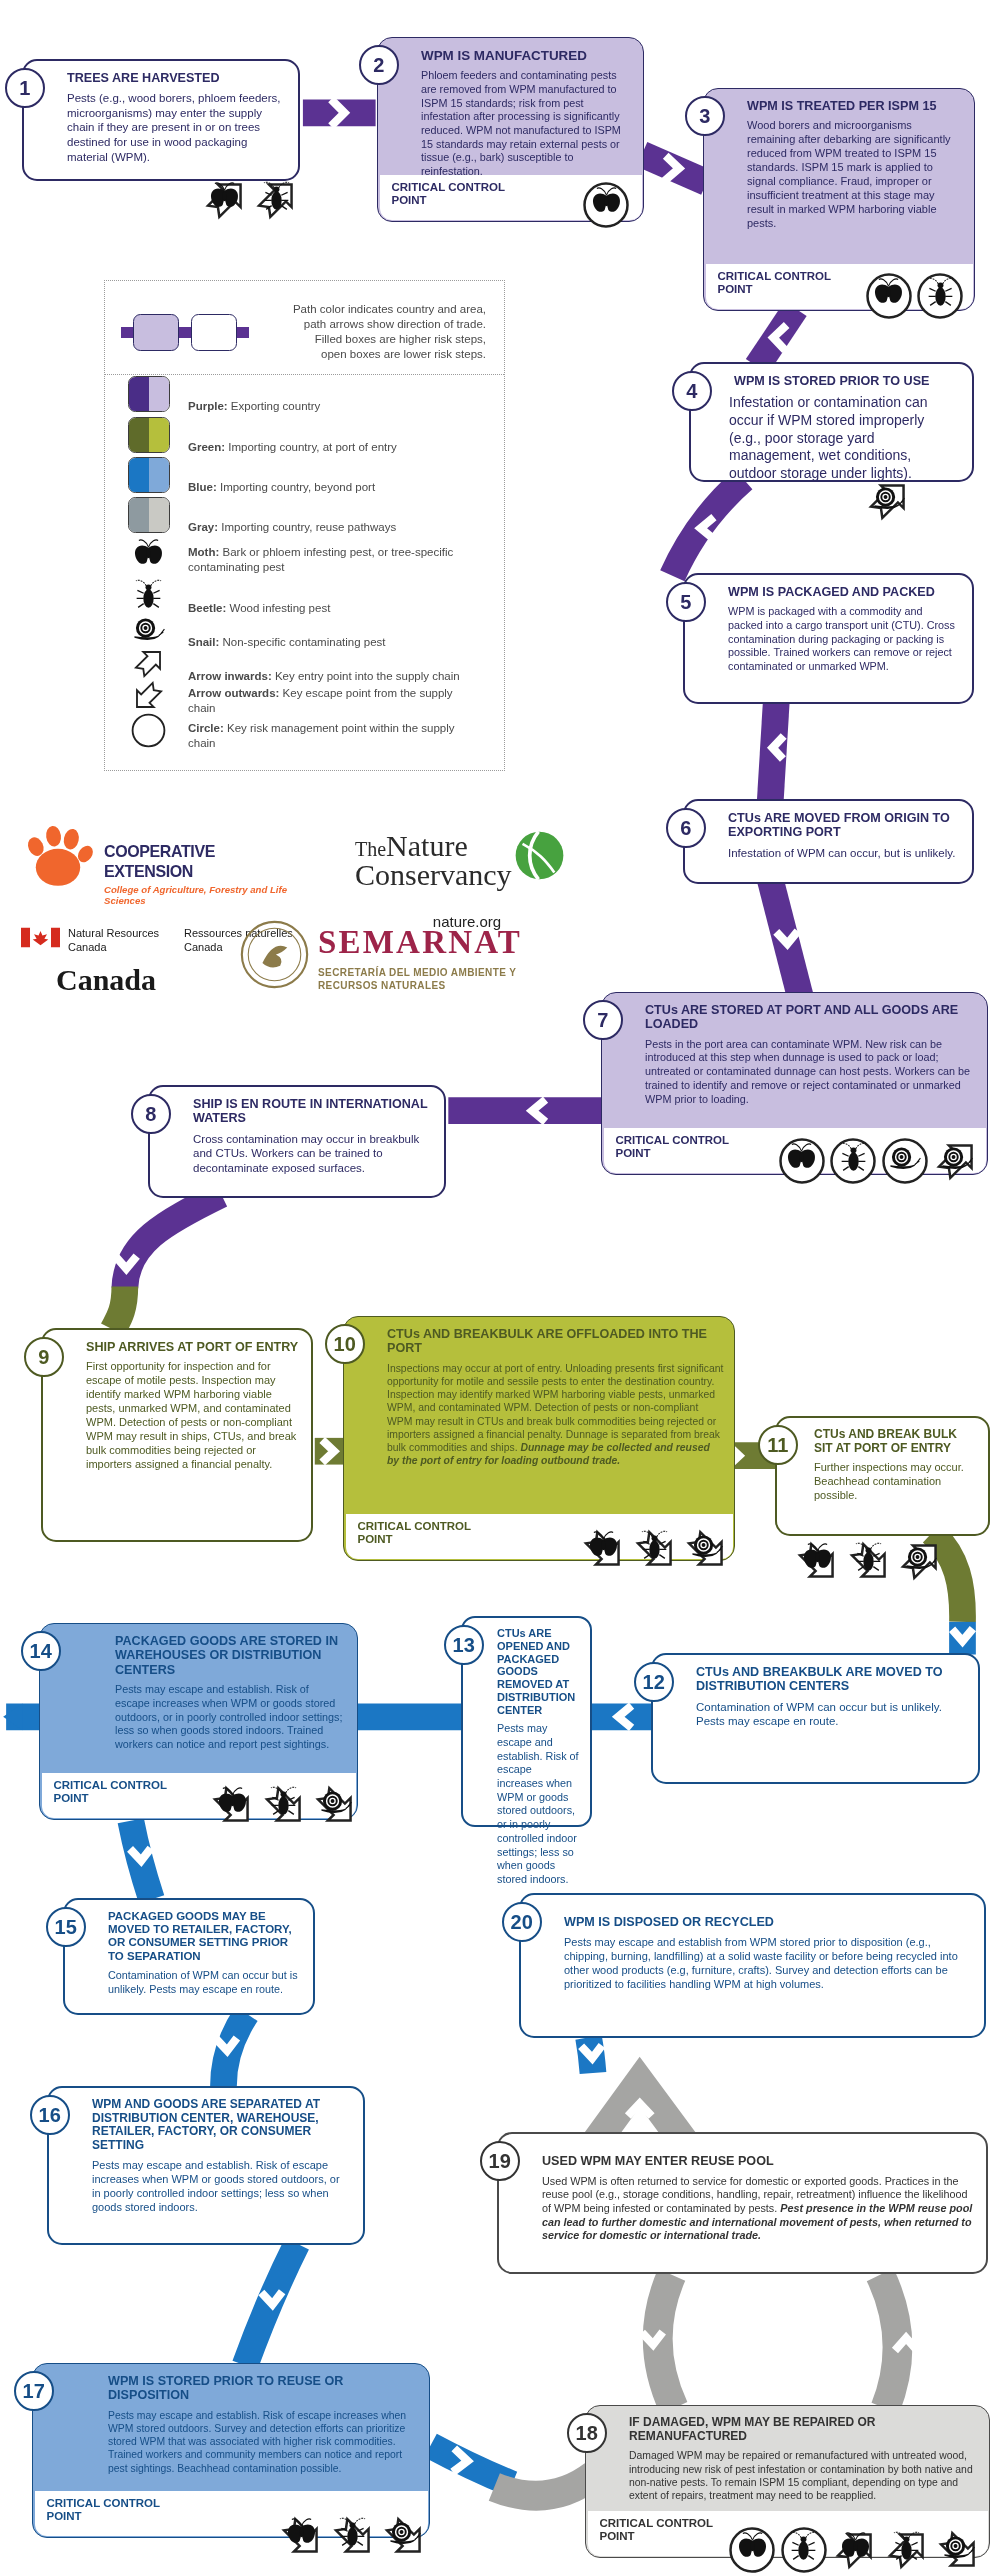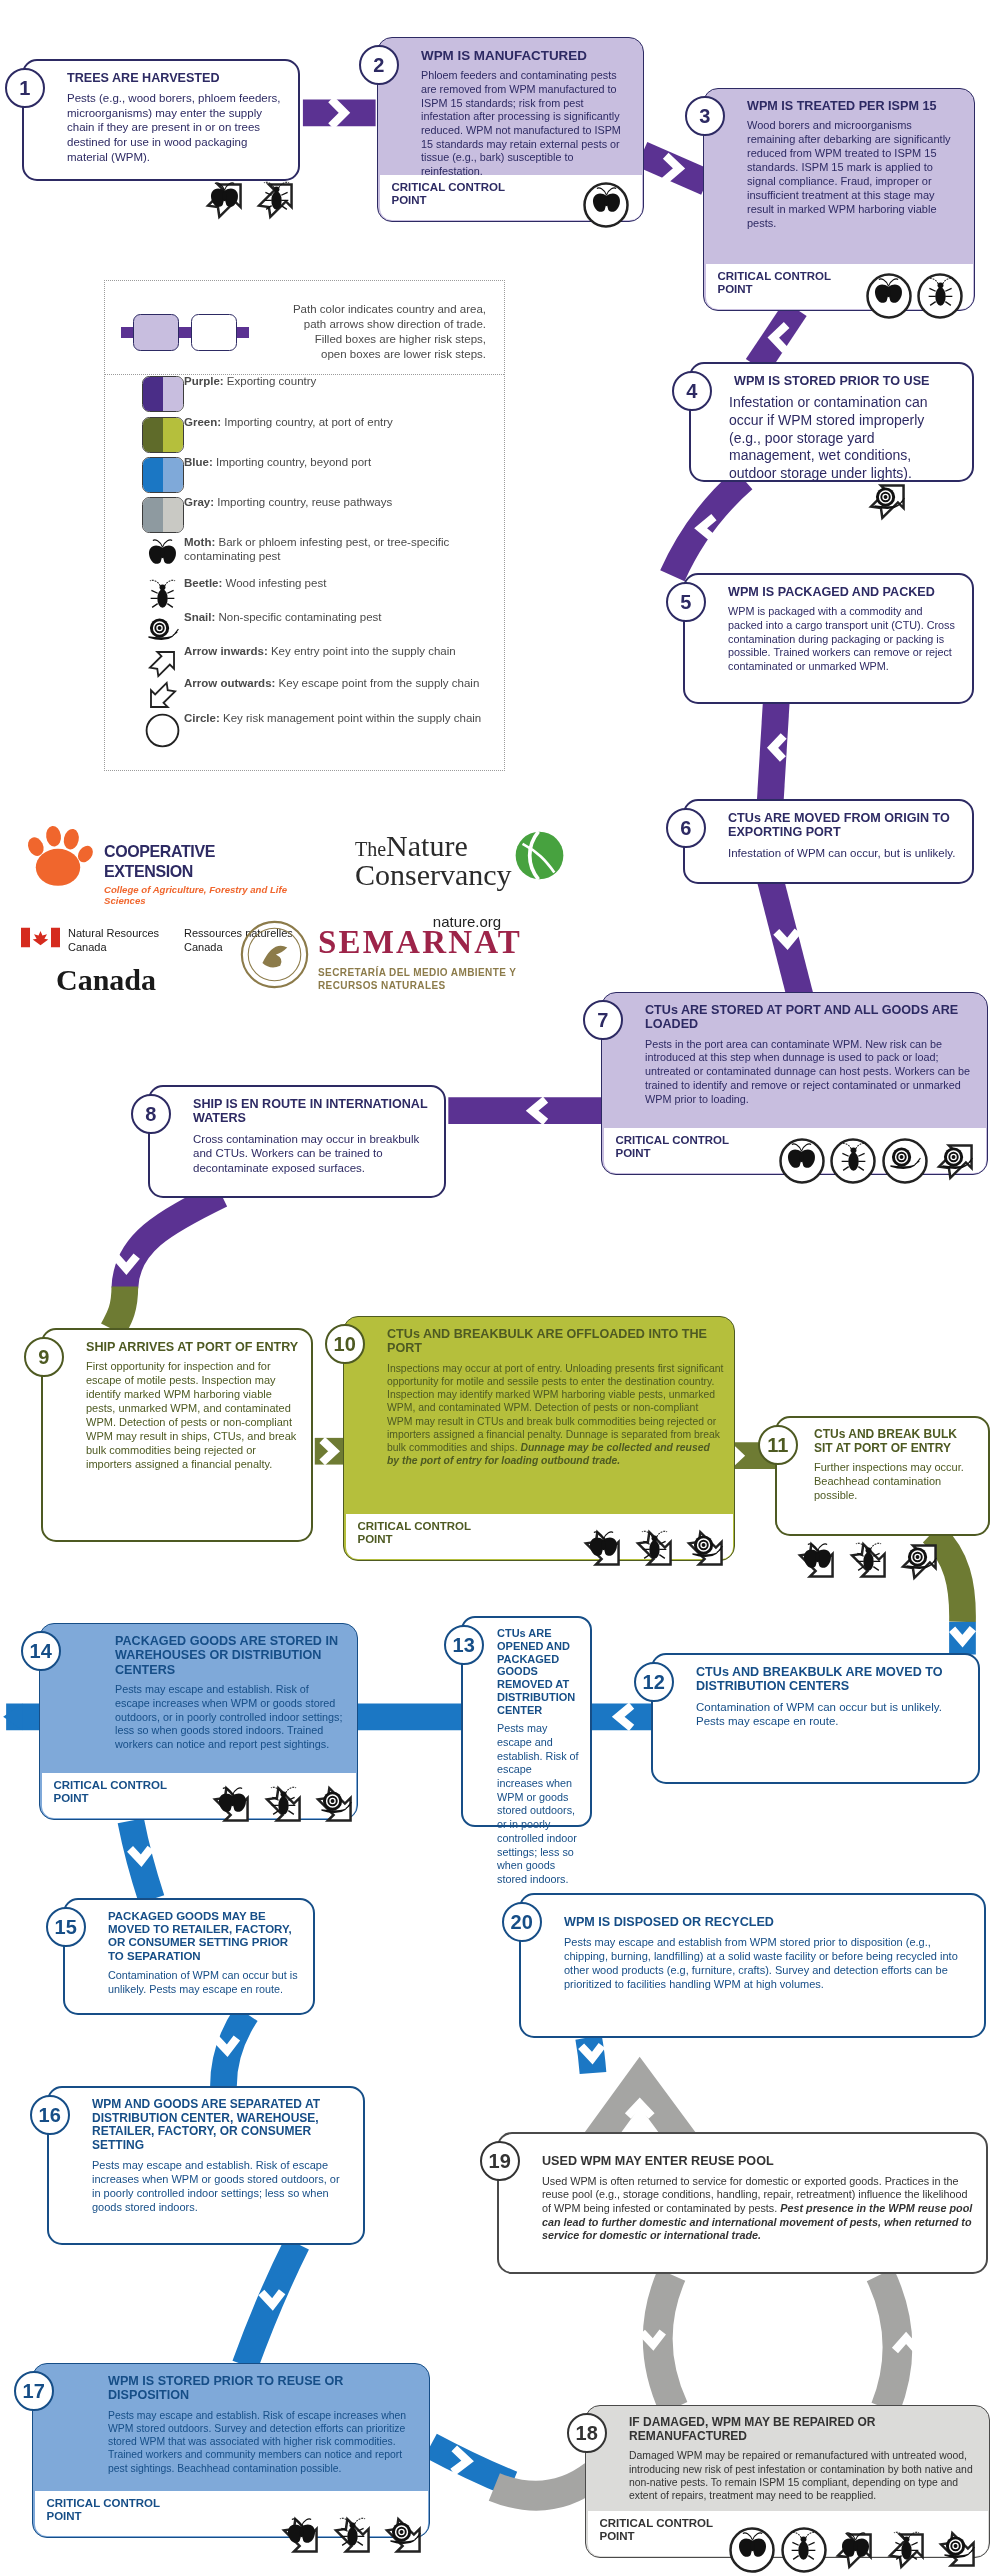--- a/index.html
+++ b/index.html
@@ -39,21 +39,21 @@
   .combo svg.pest{left:13%;top:8%;width:74%;height:74%;}
   
   .legend{position:absolute;left:104px;top:280px;width:401px;height:491px;z-index:2;
           border:1.5px dotted #9b9b9b;background:#fff;box-sizing:border-box;color:var(--text-gray);}
   .legend .divider{position:absolute;left:0;right:0;top:93px;border-top:1.5px dotted #9b9b9b;}
   .legend .intro{position:absolute;left:187px;top:21px;width:194px;font-size:11.5px;line-height:1.3;text-align:right;}
   .sample{position:absolute;left:16.3px;top:33px;display:flex;align-items:center;}
   .sample .stub{width:12px;height:10.4px;background:var(--purple-mid);}
   .sample .sbox{width:46px;height:37px;border:1.9px solid var(--purple-dark);border-radius:7.4px;box-sizing:border-box;}
   .sample .sbox.f{background:var(--purple-light);}
-  .lrow{position:absolute;left:36px;display:flex;align-items:flex-start;width:356px;}
+  .lrow{position:absolute;left:22px;display:flex;align-items:flex-end;gap:18px;width:356px;}
   .lrow .cell{width:43px;min-width:43px;height:39px;display:flex;align-items:center;justify-content:center;position:relative;}
   .lrow .cell svg{width:37px;height:37px;}
   .lrow .txt{font-size:11.5px;line-height:1.25;}
   .lrow .lab{font-weight:bold;}
   .swatch{width:40px;height:34px;border-radius:7.4px;overflow:hidden;display:flex;border:1.1px solid #3c3c3c;}
   .swatch div{flex:1;}
   
   .logo{position:absolute;z-index:2;}
   .ce-title{font-size:17px;font-weight:bold;color:var(--purple-dark);letter-spacing:-0.4px;transform:scaleX(0.94);transform-origin:left;}
   .ce-sub{font-size:9.6px;font-weight:bold;font-style:italic;color:var(--clemson-orange);margin-top:1.5px;}

